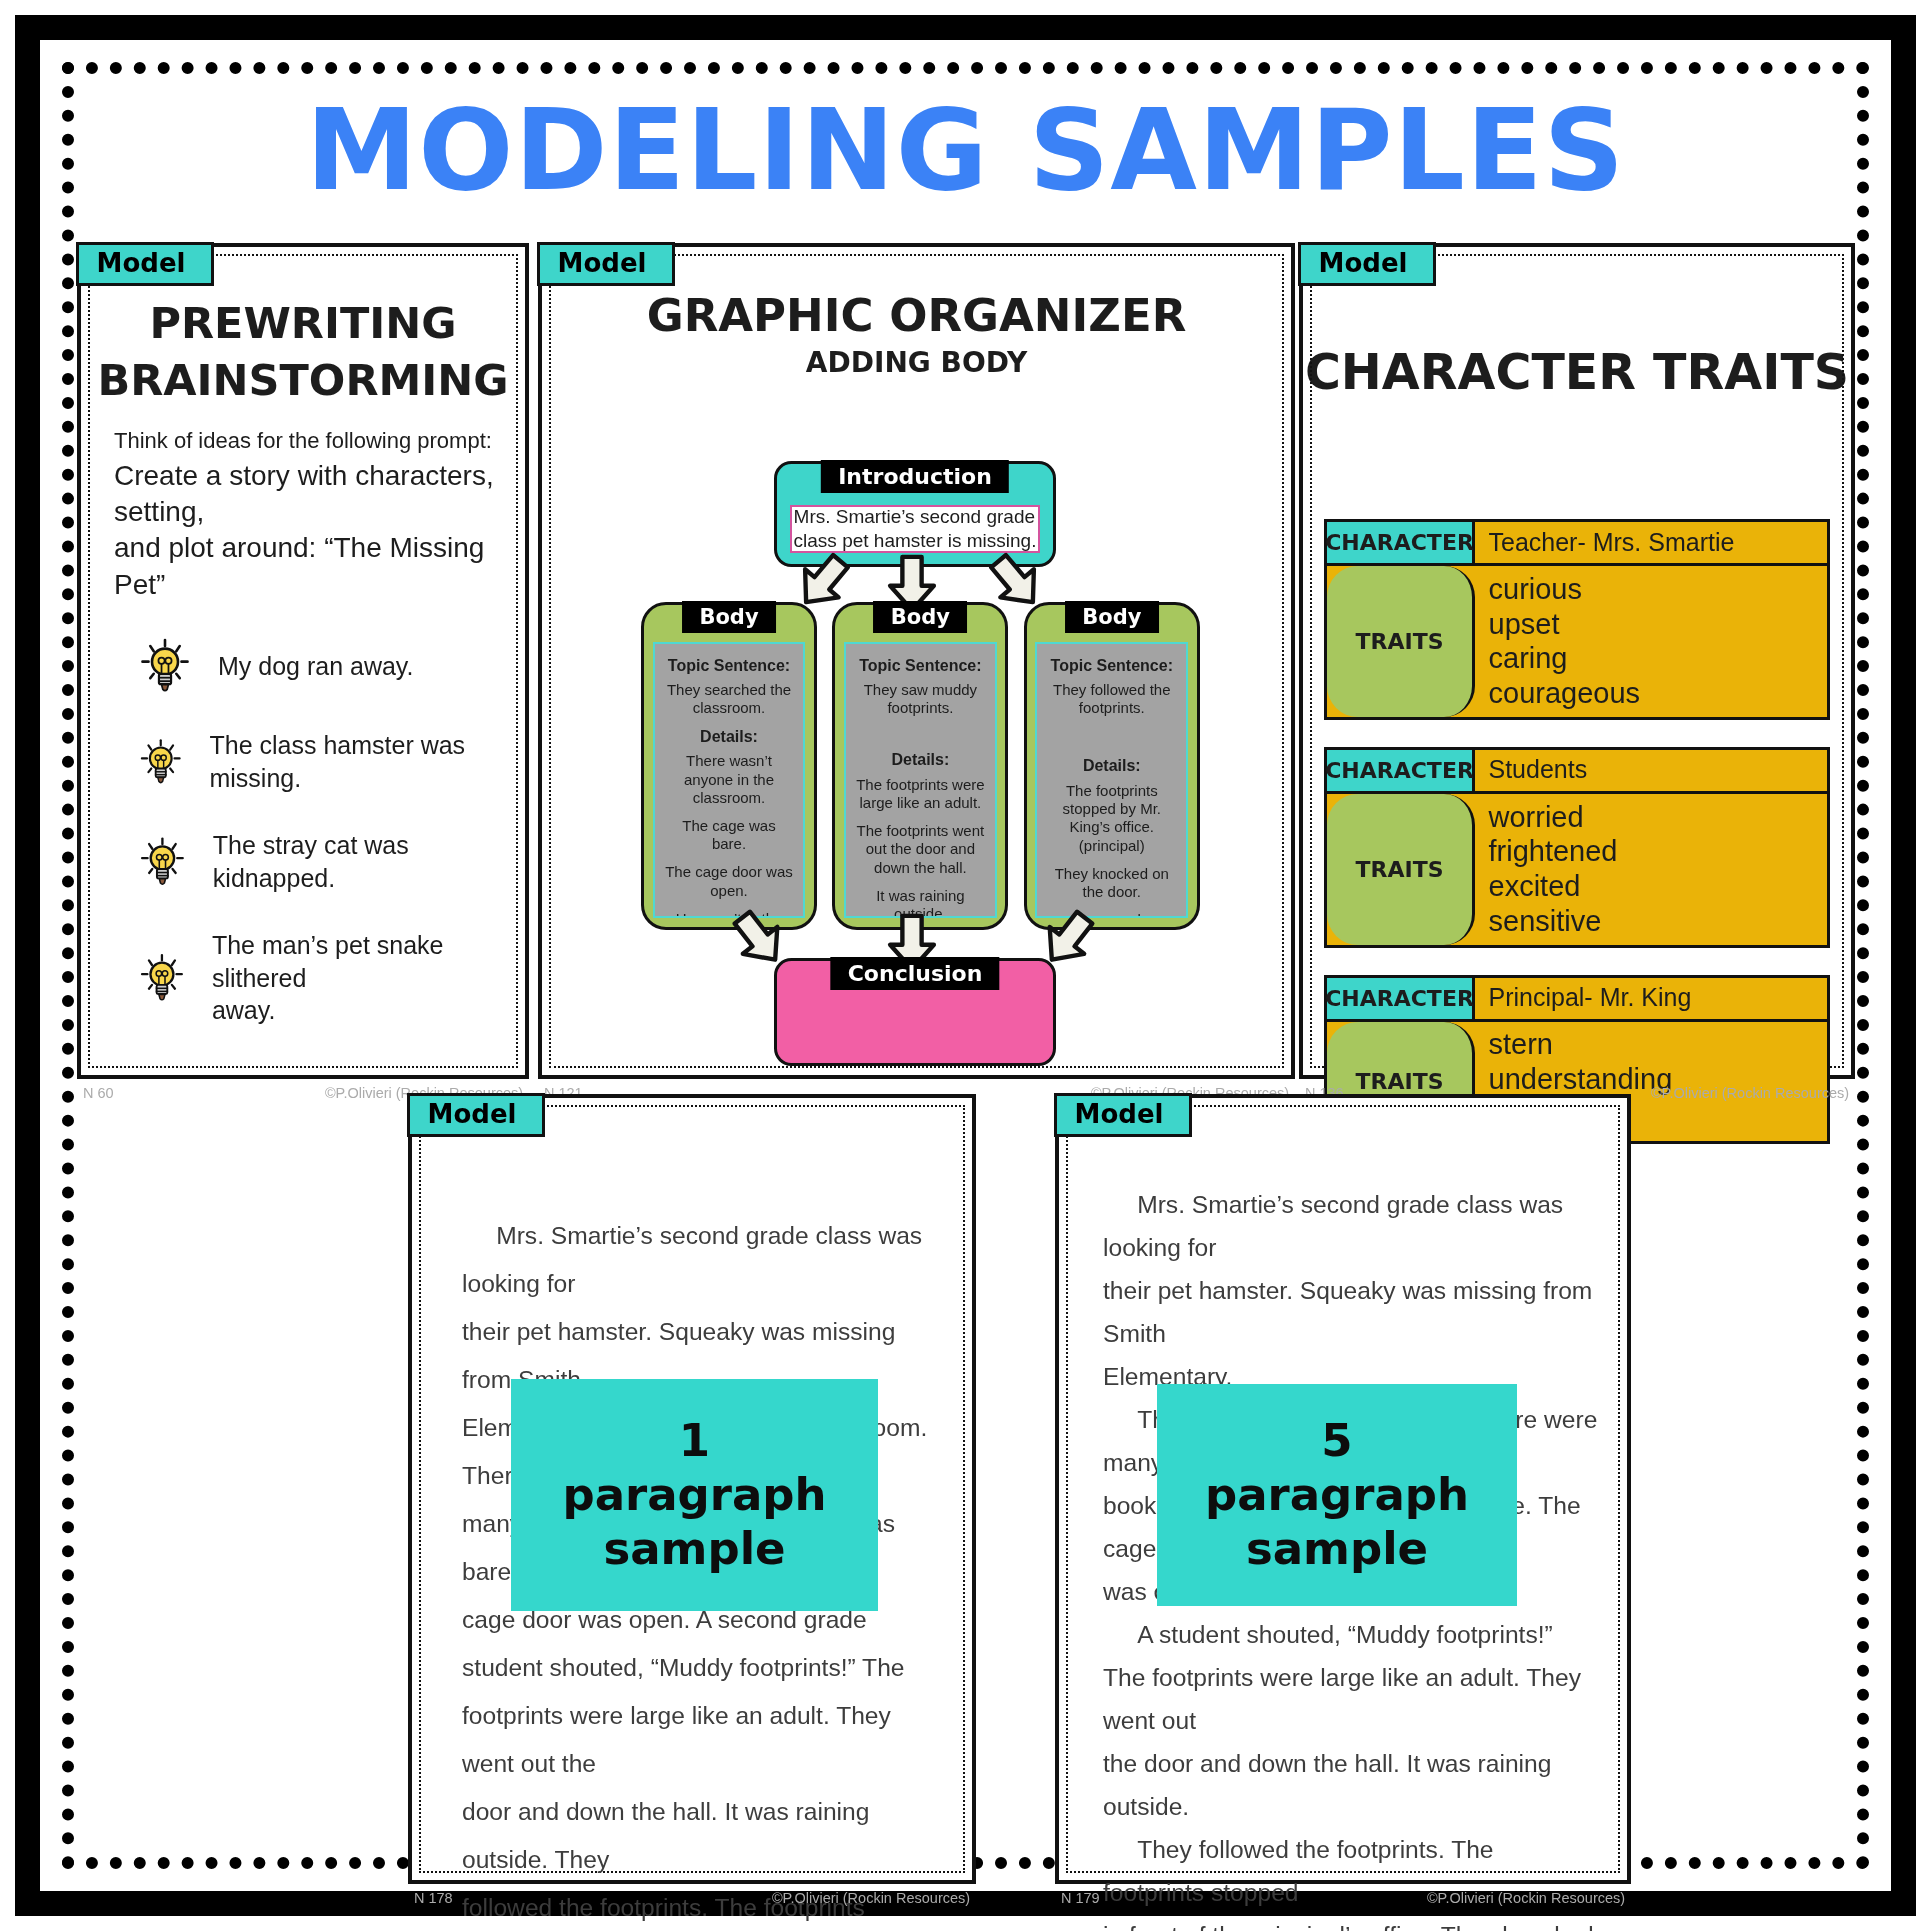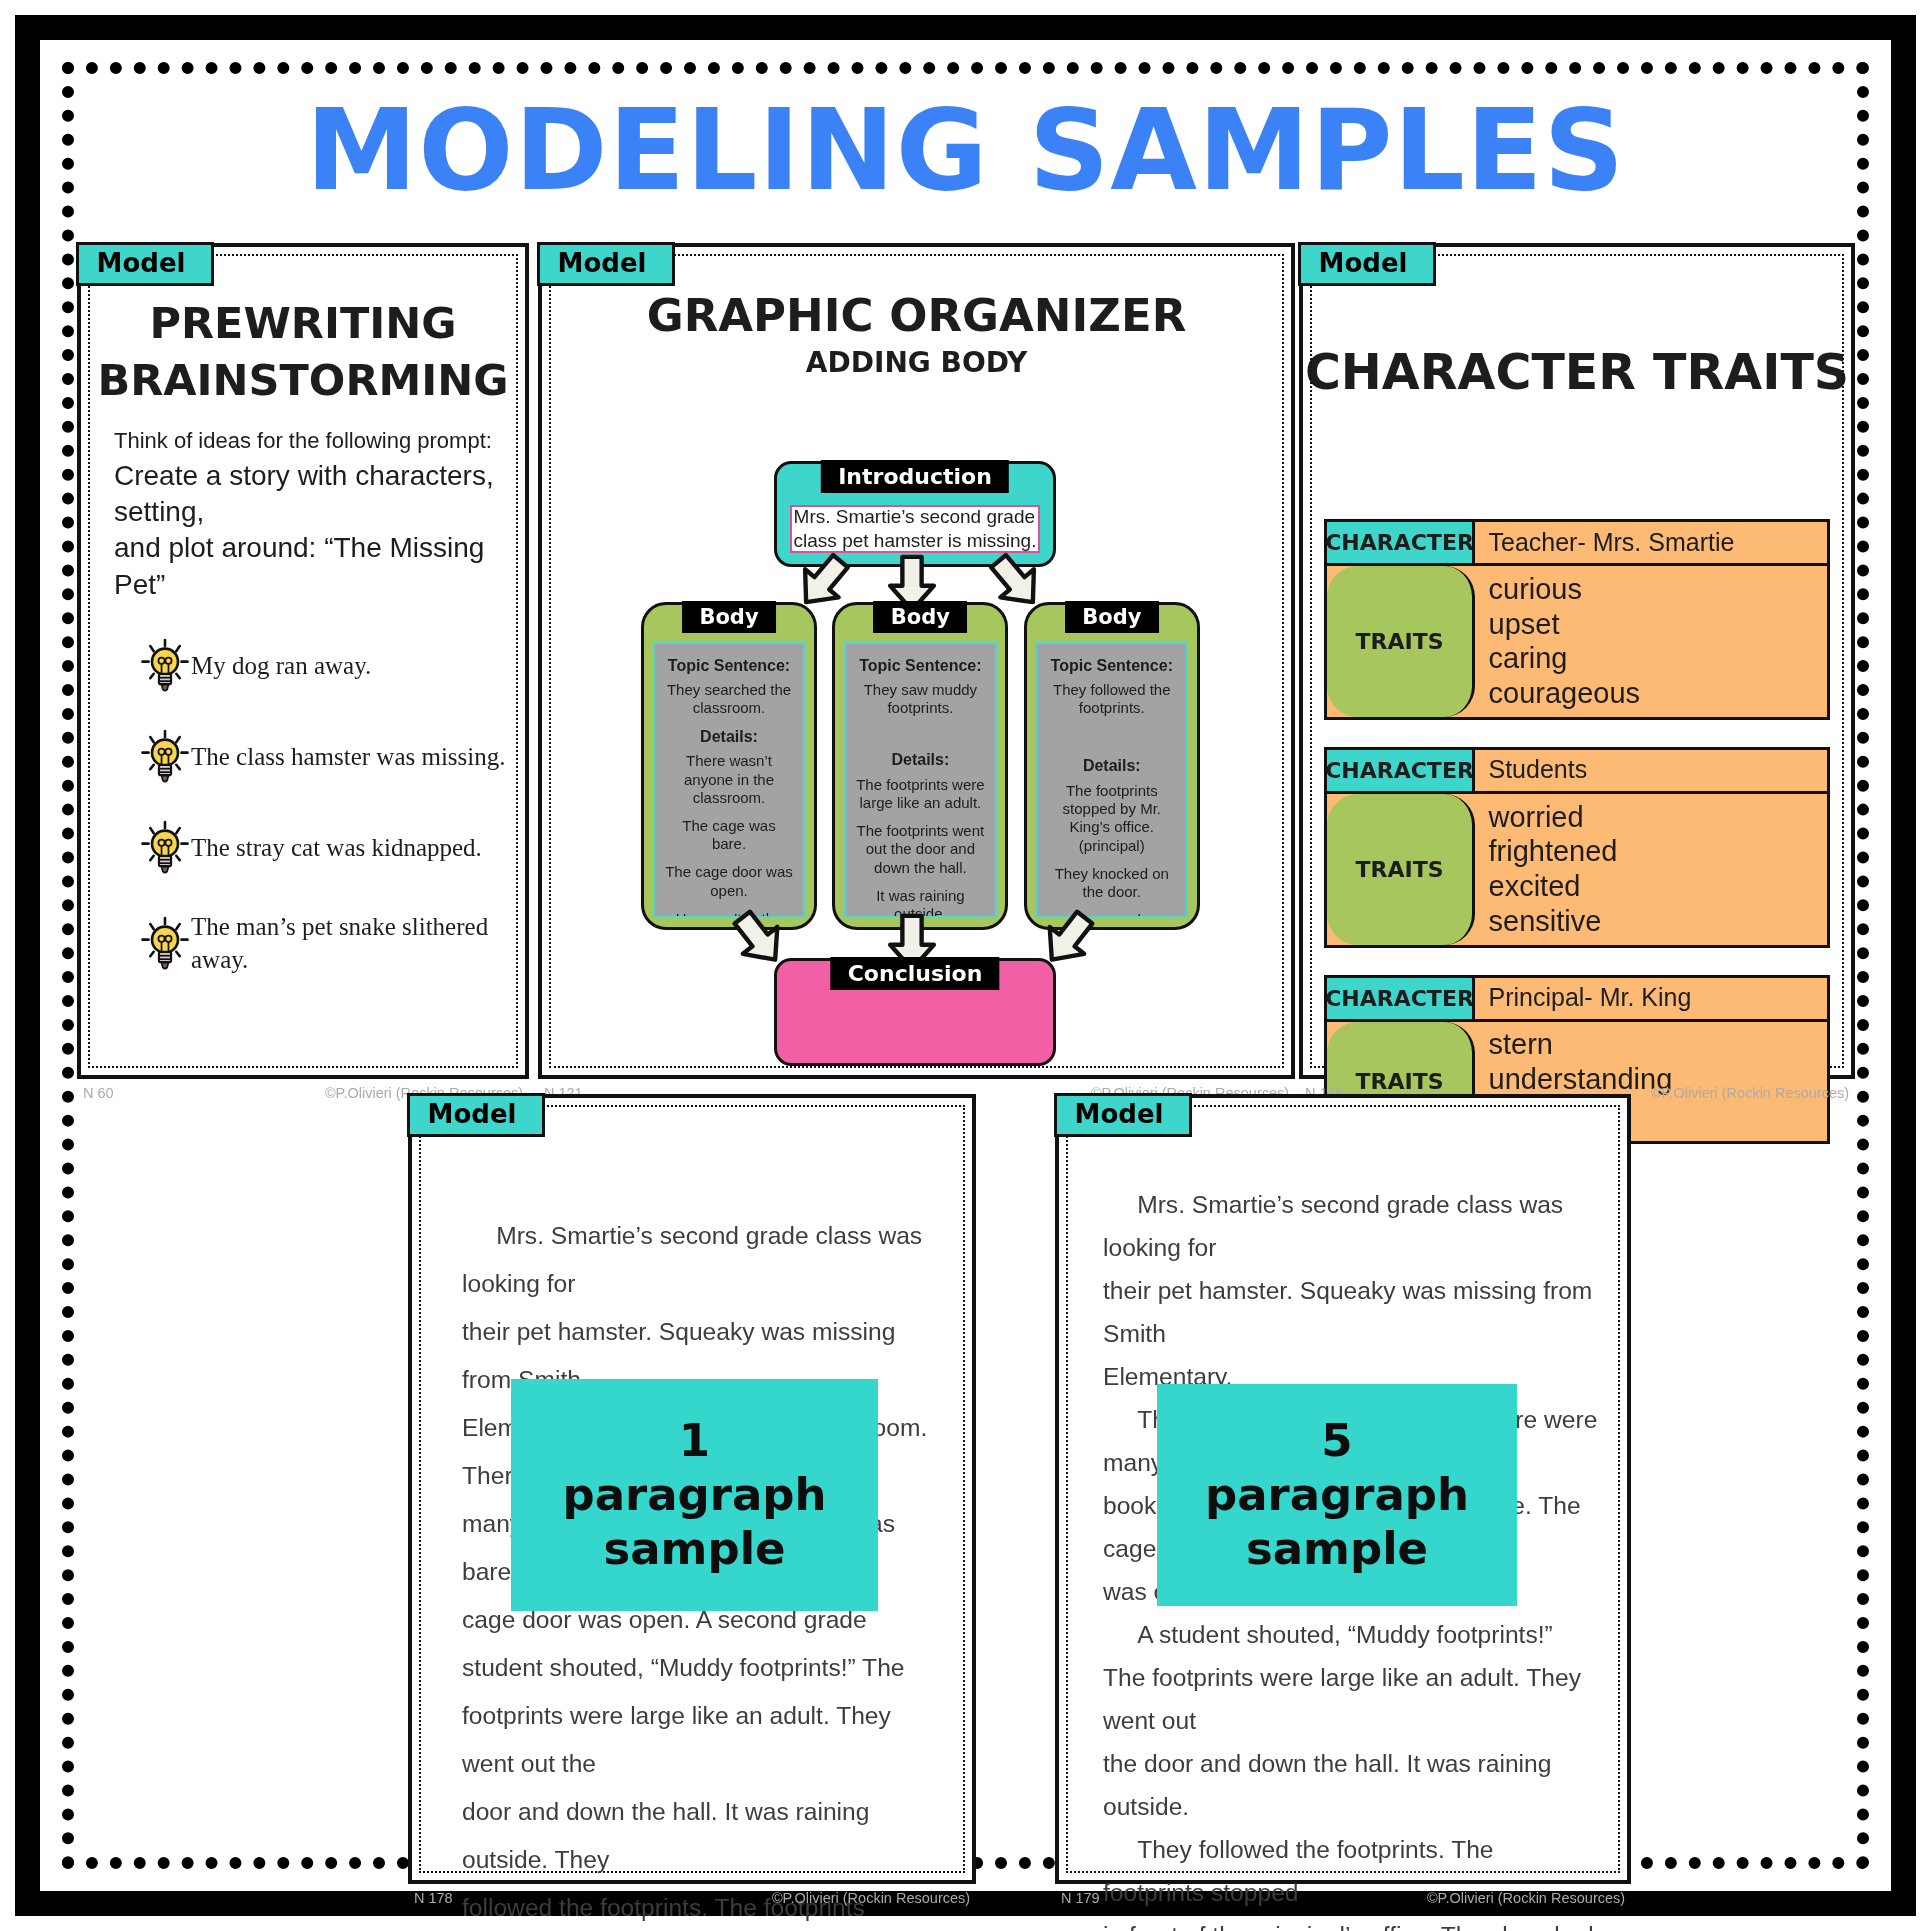--- a/index.html
+++ b/index.html
@@ -27,21 +27,21 @@
   }
   .pagenum{position:absolute;bottom:-26px;left:1.9px;font-size:14.5px;color:#ababab;}
   .copyright{position:absolute;bottom:-26px;right:1.9px;font-size:14.5px;color:#ababab;}
 
   
   .p1-title{margin-top:48px;text-align:center;font-family:"DejaVu Sans",sans-serif;
     font-weight:800;font-size:43px;line-height:1.32;}
   .p1-prompt-intro{margin:19.3px 0 0 33px;font-size:22px;}
   .p1-prompt{margin:3.9px 0 0 33px;font-size:28px;line-height:1.3;}
   .idea-list{display:flex;flex-direction:column;gap:35px;margin:35px 19.3px 0 58px;}
-  .idea-row{display:flex;align-items:center;font-family:Liberation Serif, serif;}
+  .idea-row{display:flex;align-items:center;gap:27px;}
   .idea-text{font-size:25px;line-height:1.3;}
 
   
   .p2-title{margin-top:42px;text-align:center;font-family:"DejaVu Sans",sans-serif;
     font-weight:800;font-size:45px;}
   .p2-subtitle{text-align:center;font-family:"DejaVu Sans",sans-serif;
     font-weight:800;font-size:28px;margin-top:3.9px;}
   .node{position:absolute;border:3.9px solid #111;border-radius:17.4px;}
   .node-label{
     position:absolute;top:-3.9px;left:50%;transform:translateX(-50%);
@@ -66,21 +66,21 @@
   .body-inner .lbl{font-weight:bold;font-size:16px;margin:3.9px 0 5.8px 0;}
   .body-inner .dt{margin:0 0 9.7px 0;}
   .arrow{position:absolute;width:56px;height:60px;}
   .conclusion-box{left:232px;top:711px;width:276px;height:102px;background:#F25FA5;}
 
   
   .p3-title{margin-top:97px;text-align:center;font-family:"DejaVu Sans",sans-serif;
     font-weight:800;font-size:49px;}
   .tables-wrap{position:absolute;left:21px;right:21px;top:272px;display:flex;
     flex-direction:column;gap:27px;}
-  .ct-table{border:3.9px solid #111;background:#fdba74;}
+  .ct-table{border:3.9px solid #111;background:#eab308;}
   .ct-row{display:flex;}
   .ct-row.r2{border-top:3.9px solid #111;}
   .ct-head{
     width:145px;min-width:145px;border-right:3.9px solid #111;display:flex;
     align-items:center;justify-content:center;font-family:"DejaVu Sans",sans-serif;
     font-weight:bold;font-size:22px;
   }
   .ct-head.char{background:#3ED5CA;height:41px;}
   .ct-head.traits{background:#A7C75E;min-height:108px;border-radius:31px;}
   .ct-val{flex:1;display:flex;align-items:center;padding-left:13.5px;font-size:25px;height:40px;}

